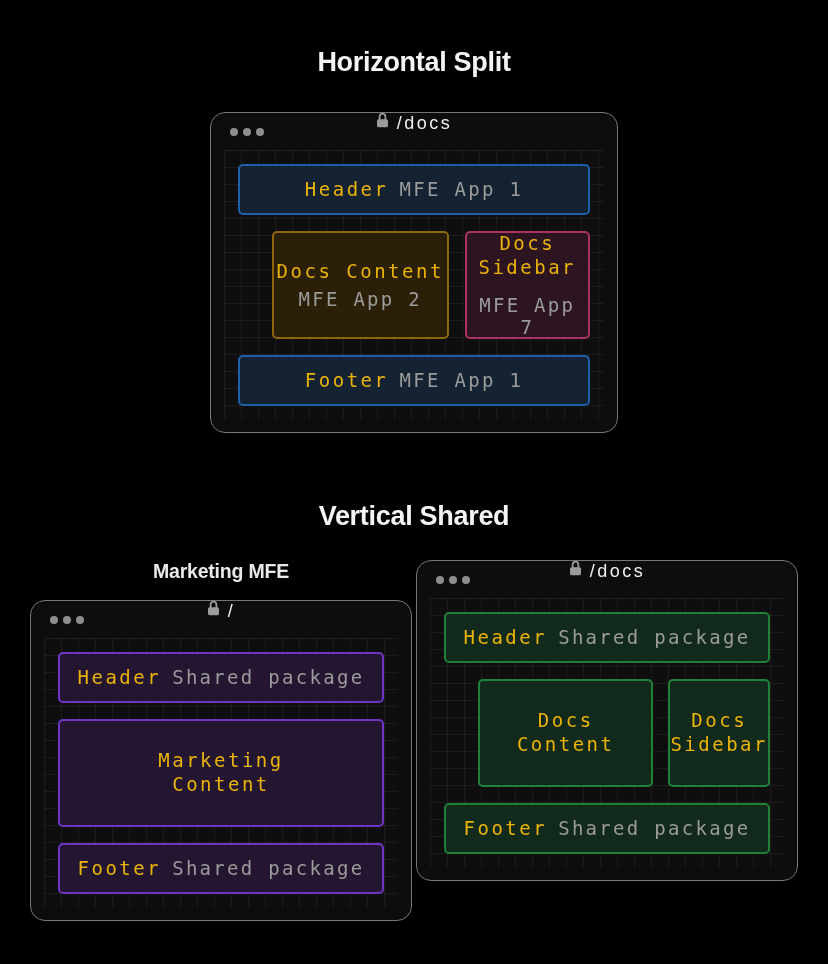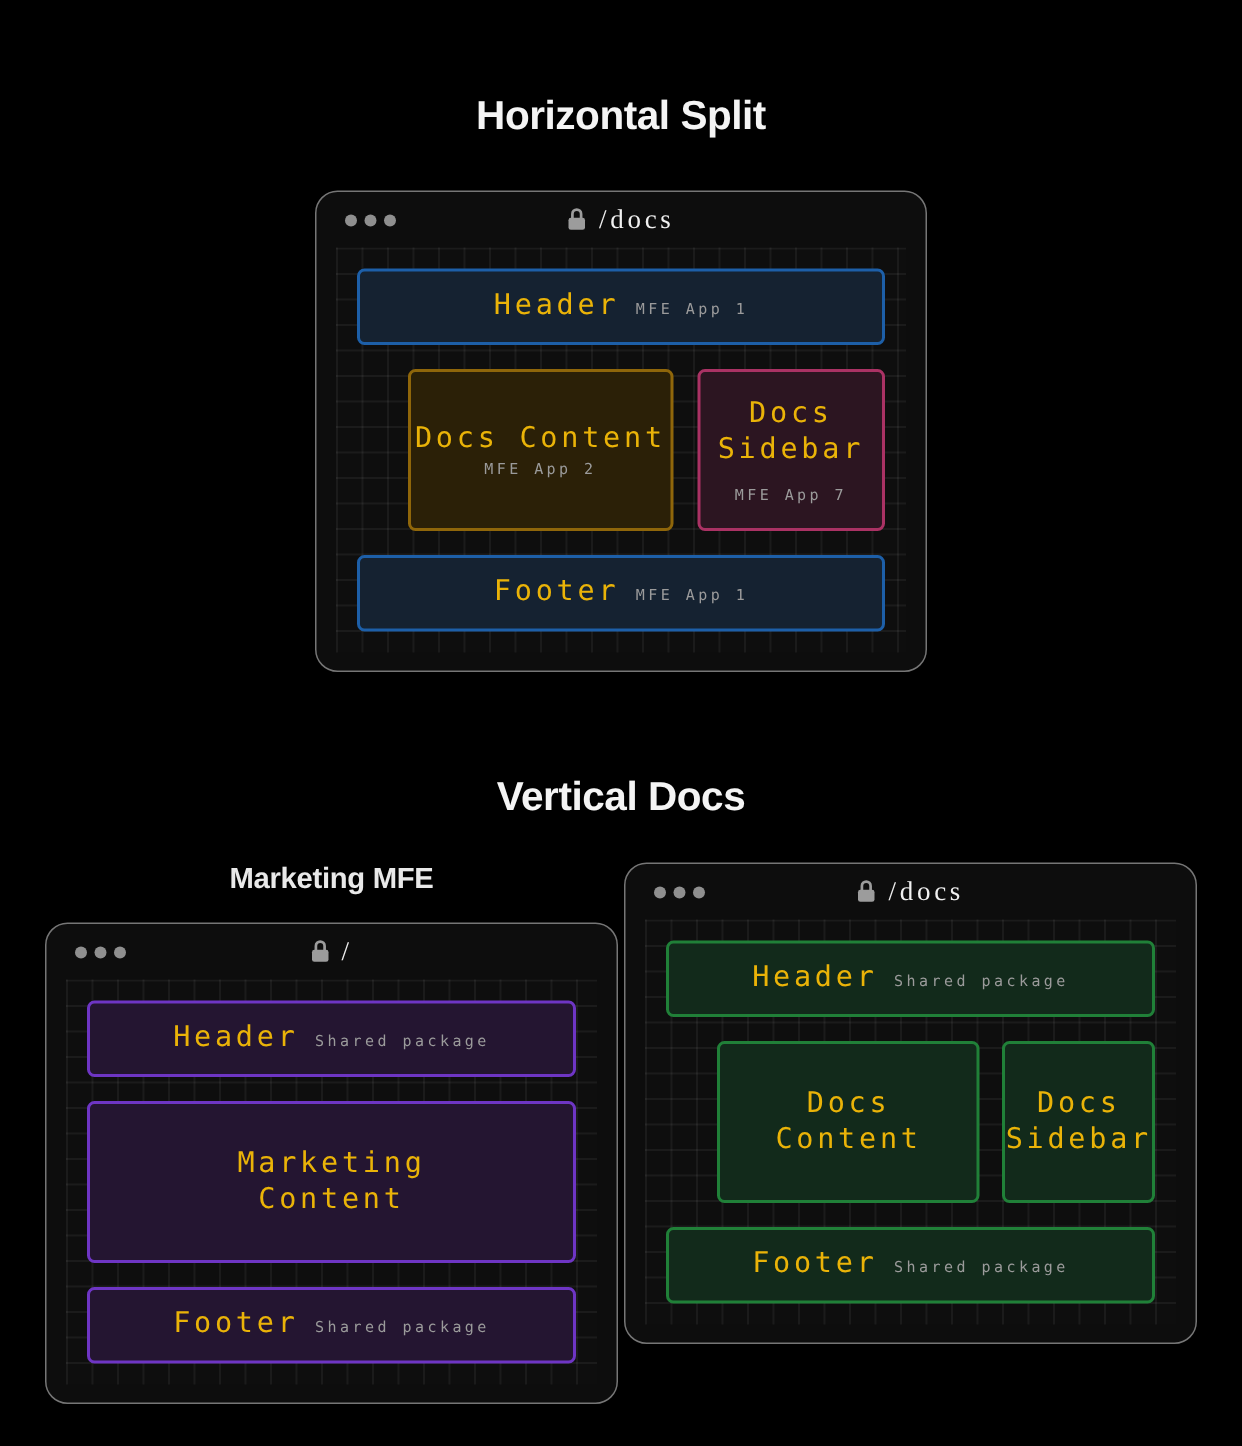--- a/index.html
+++ b/index.html
@@ -2,21 +2,21 @@
 <html style="--blue-border: #1d5fa8; --blue-fill: #152231; --amber-border: #8f660a; --amber-fill: #2b2007; --pink-border: #aa3264; --pink-fill: #2c1521; --purple-border: #6e35c4; --purple-fill: #241531; --green-border: #208038; --green-fill: #122a1b; --page-bg: #000000; --window-bg: #0d0d0d; --window-border: #767676; --text-primary: #ededed; --text-secondary: #9b9b9b;"><head>
 <meta charset="utf-8">
 <style>
   * { margin:0; padding:0; box-sizing:border-box; }
   html,body { width:828px; height:964px; }
   body {
     background:#000;
     font-family:"Liberation Sans", sans-serif;
     overflow:hidden;
   }
-  .page { width:828px; height:964px; padding-top:62px; }
+  .page { width:828px; height:964px; padding-top:47px; }
 
   .section-title {
     text-align:center;
     font-size:27px;
     font-weight:700;
     letter-spacing:-0.3px;
     color:#f4f4f4;
     line-height:31px;
   }
   .vs-title { margin-top:68px; }
@@ -34,22 +34,22 @@
     position:relative;
     height:37px;
     display:flex;
     align-items:center;
     padding:0 19px;
   }
   .dots { display:flex; gap:5px; position:relative; z-index:2; }
   .dot { width:8px; height:8px; border-radius:50%; background:#8f8f8f; }
   .urlbar {
     position:absolute; left:0; right:0; top:0; bottom:0;
-    display:flex; align-items:center; justify-content:center; gap:8px;
-    font-family:Liberation Serif, serif;
+    display:flex; align-items:flex-start; justify-content:center; gap:8px;
+    font-family:Liberation Sans, sans-serif;
     font-size:18px;
     letter-spacing:2.5px;
     color:#f0f0f0;
   }
   .lock-icon { display:inline-flex; margin-top:-1px; }
 
   .viewport {
     margin:0 13px 12px;
     padding:14px;
     background-color:#0e0e0e;
@@ -83,21 +83,21 @@
     text-align:center;
   }
   .label {
     font-size:19px;
     letter-spacing:2.5px;
     color:#eab308;
     white-space:pre-line;
     line-height:1.25;
   }
   .sublabel {
-    font-size:10px;
+    font-size:19px;
     letter-spacing:2.3px;
     color:#9b9b9b;
   }
   .row .sublabel { margin-left:11px; }
   .col .sublabel { margin-top:4px; }
   .col.gap-lg .sublabel { margin-top:14px; }
 
   .split { display:flex; gap:16px;margin-left:34px; }
   .split .main { flex:1.42; }
   .split .side { flex:1; }
@@ -162,21 +162,21 @@
 Sidebar</span>
           <span class="sublabel">MFE App 7</span>
         </div>
       </div>
       <div class="box row t-blue">
         <span class="label">Footer</span><span class="sublabel">MFE App 1</span>
       </div>
     </div>
   </div>
 
-  <div class="section-title vs-title">Vertical Docs</div>
+  <div class="section-title vs-title">Vertical Shared</div>
 
   <div class="subtitle-row">
 
     <div class="col-wrap">
       <div class="subtitle">Marketing MFE</div>
       <div class="window">
         <div class="titlebar">
           <div class="dots">
             <span class="dot"></span>
             <span class="dot"></span>

